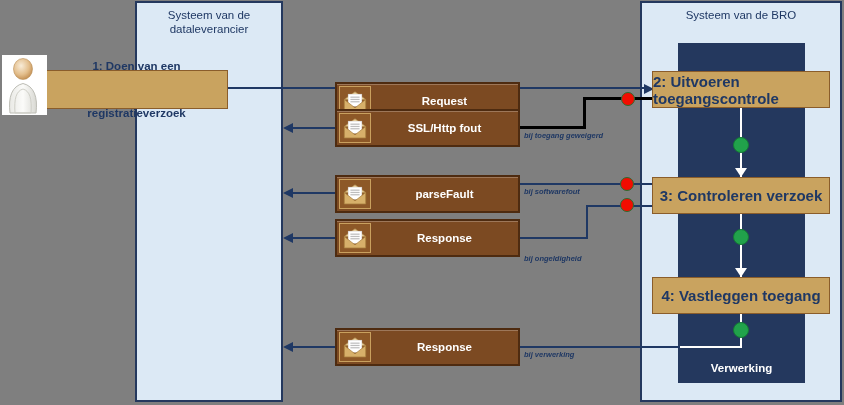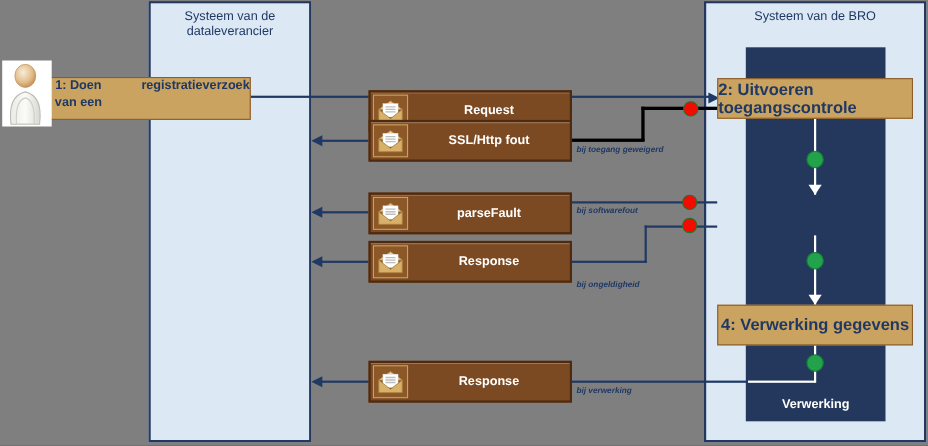--- a/index.html
+++ b/index.html
@@ -26,21 +26,21 @@
   .arrow.right{border-top:5px solid transparent;border-bottom:5px solid transparent;border-left:10px solid #1F3864;}
   .arrow.down-white{border-left:6px solid transparent;border-right:6px solid transparent;border-top:9px solid #FFF;}
   
   .dot{position:absolute;border-radius:50%;box-sizing:border-box;}
   .dot.red{width:14px;height:14px;background:#F20C00;border:1px solid #2E6B2E;}
   .dot.green{width:16px;height:16px;background:#21A24B;border:1px solid #157A36;}
   
   .step{position:absolute;left:652px;width:178px;height:37px;background:#C9A35F;border:1px solid #8A5D2B;
         color:#1F3864;font-weight:bold;font-size:15px;display:flex;align-items:center;justify-content:center;box-sizing:border-box;}
   .actor-box{position:absolute;left:45px;top:70px;width:183px;height:39px;background:#C9A35F;border:1px solid #8A5D2B;
-        display:flex;flex-direction:row;justify-content:center;text-align:center;
+        display:flex;flex-direction:column;justify-content:center;text-align:center;
         color:#1F3864;font-weight:bold;font-size:11.5px;line-height:15px;box-sizing:border-box;gap:32px;}
   .msg{position:absolute;left:335px;width:185px;height:38px;background:#7C4A22;border:2px solid #4E2B10;
        display:flex;align-items:center;box-sizing:border-box;box-shadow:inset 0 1px 0 rgba(255,255,255,.25);}
   .env{width:30px;height:28px;margin-left:2px;background:#8D5827;border:1px solid #C9A05E;
        display:flex;align-items:center;justify-content:center;flex:0 0 auto;}
   .msg-label{flex:1;text-align:center;color:#FFF;font-weight:bold;font-size:11.5px;}
   .note{position:absolute;color:#1F3864;font-style:italic;font-weight:bold;font-size:7.5px;white-space:nowrap;}
   
   .person{position:absolute;left:2px;top:55px;width:45px;height:60px;background:#FFF;}
 </style>
@@ -92,22 +92,25 @@
   <div class="dot red" style="left:621px;top:92px;"></div>
   <div class="dot red" style="left:620px;top:177px;"></div>
   <div class="dot red" style="left:620px;top:198px;"></div>
   <div class="dot green" style="left:733px;top:137px;"></div>
   <div class="dot green" style="left:733px;top:229px;"></div>
   <div class="dot green" style="left:733px;top:322px;"></div>
 
   <div class="step" style="top:71px;">
     <span>2: Uitvoeren toegangscontrole</span>
   </div>
+  <div class="step" style="top:177px;">
+    <span>3: Controleren verzoek</span>
+  </div>
   <div class="step" style="top:277px;">
-    <span>4: Verwerking gegevens</span>
+    <span>4: Vastleggen toegang</span>
   </div>
   <div class="verwerking">Verwerking</div>
 
   <div class="actor-box">
     <div>1: Doen van een</div>
     <div>registratieverzoek</div>
   </div>
 
   <div class="msg" style="top:82px;">
     <div class="env">

